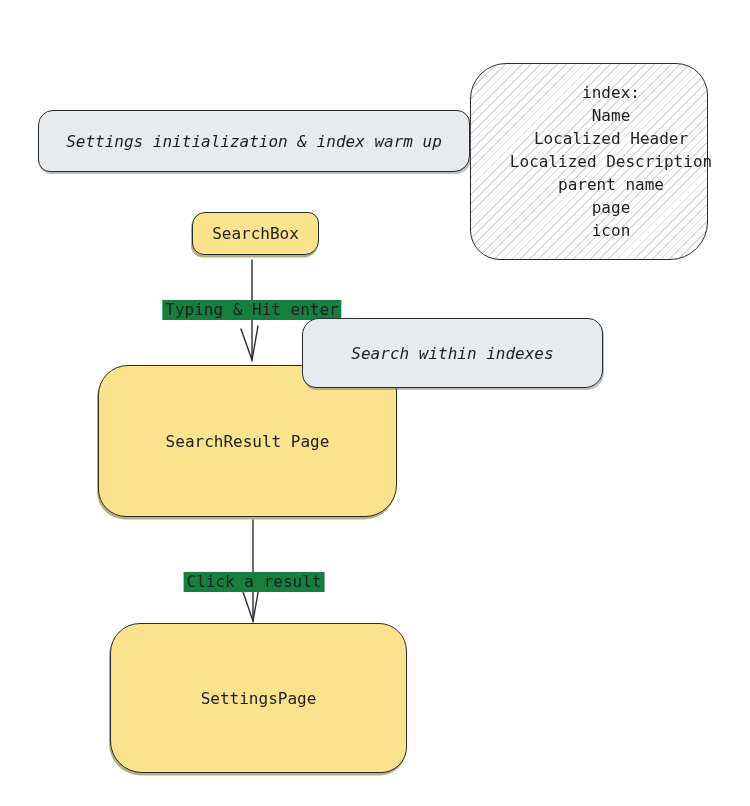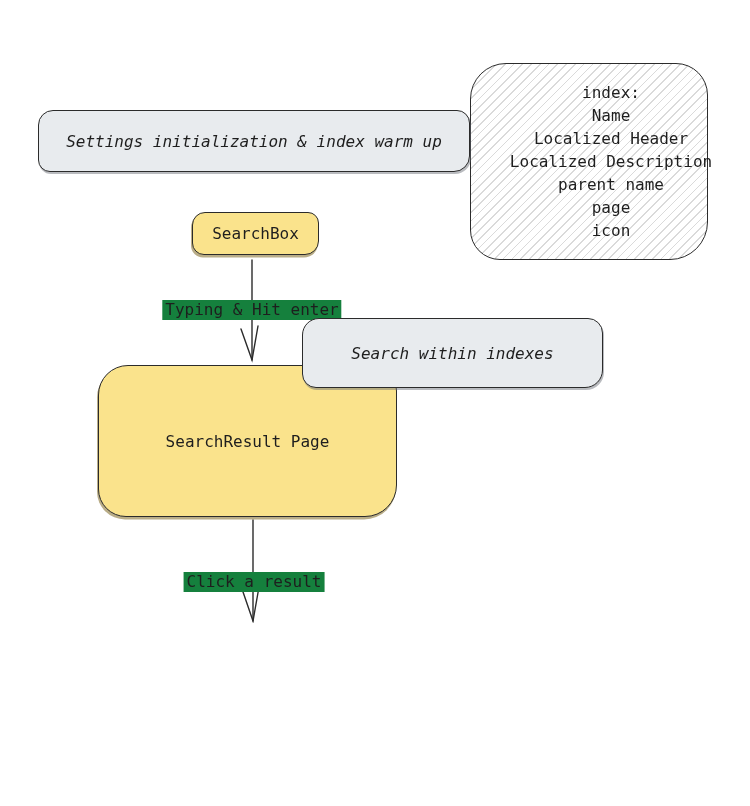--- a/index.html
+++ b/index.html
@@ -115,15 +115,18 @@
   </div>
 
   <svg class="edge-svg" id="arrow-click" width="36" height="104">
     <line x1="17" y1="1" x2="17" y2="102"></line>
     <polyline points="6,70 17,102 23,68"></polyline>
   </svg>
   <div class="edge-label" id="label-click">
     <span>Click a result</span>
   </div>
 
+  <div class="node node-yellow" id="settings-page">
+    <span>SettingsPage</span>
+  </div>
 
 
 </div>
 
 </body></html>

